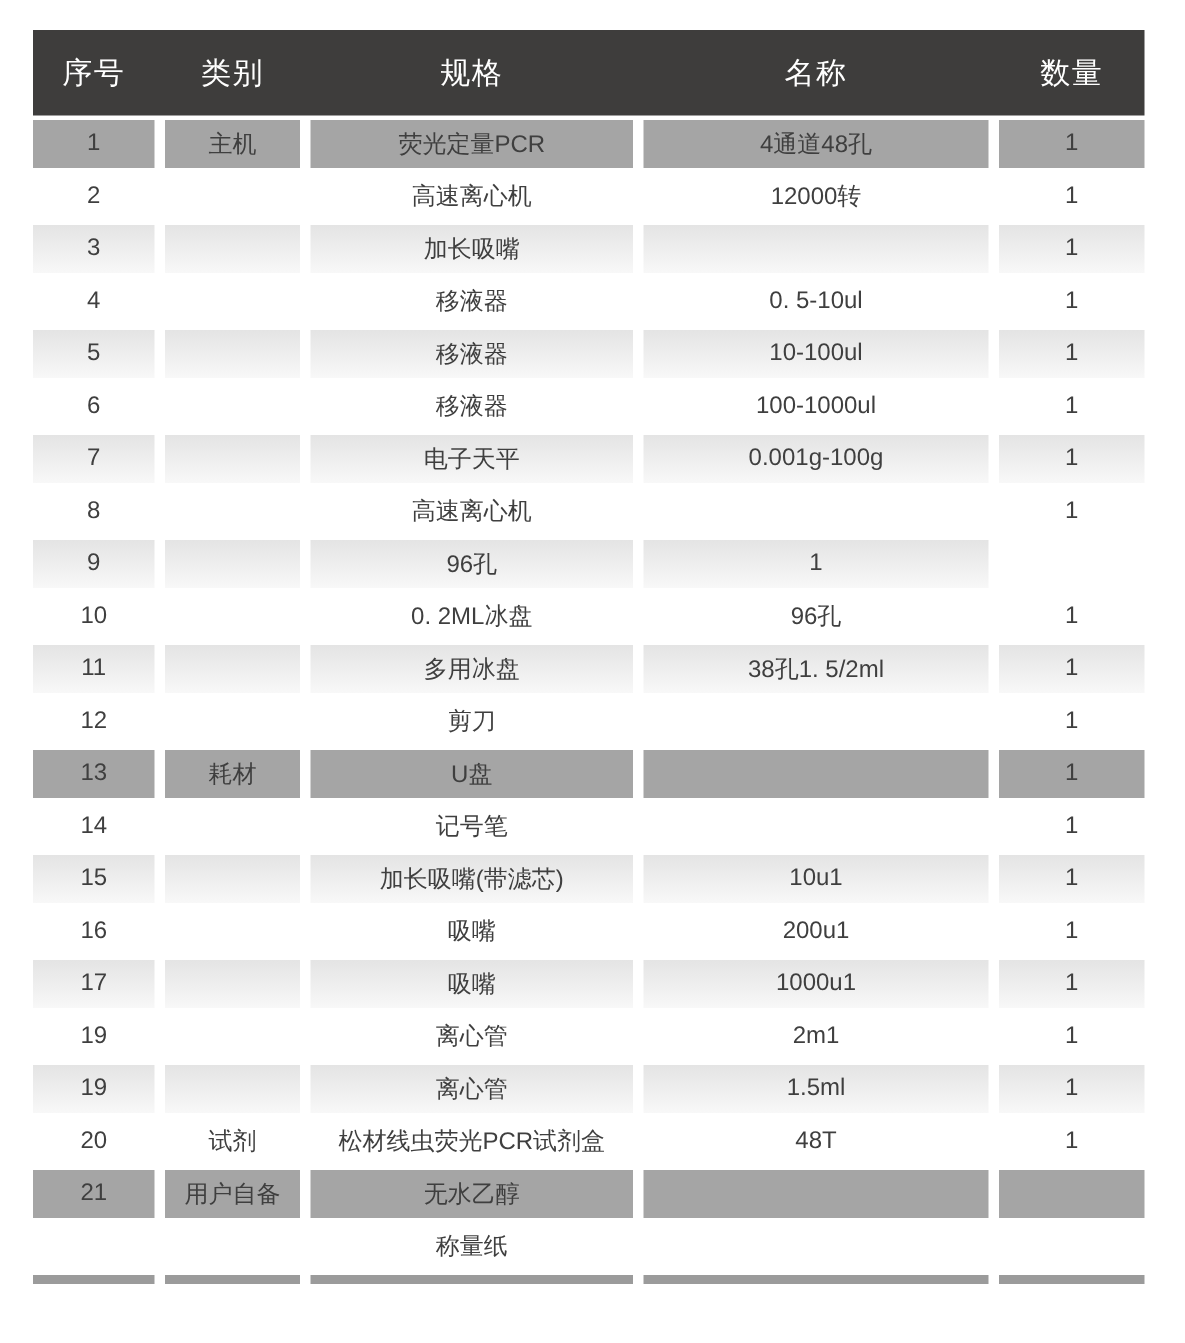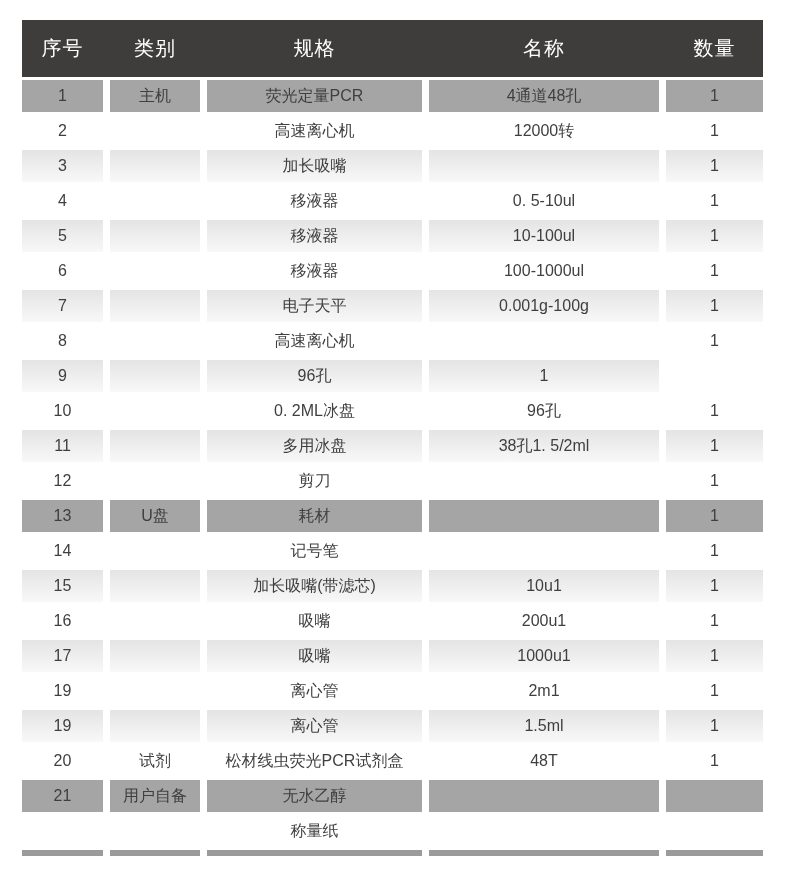--- a/index.html
+++ b/index.html
@@ -162,22 +162,22 @@
         </div>
         <div class="row grid-cols plain">
           <div>12</div>
           <div></div>
           <div>剪刀</div>
           <div></div>
           <div>1</div>
         </div>
         <div class="row grid-cols category">
           <div>13</div>
+          <div>耗材</div>
           <div>U盘</div>
-          <div>耗材</div>
           <div></div>
           <div>1</div>
         </div>
         <div class="row grid-cols plain">
           <div>14</div>
           <div></div>
           <div>记号笔</div>
           <div></div>
           <div>1</div>
         </div>

